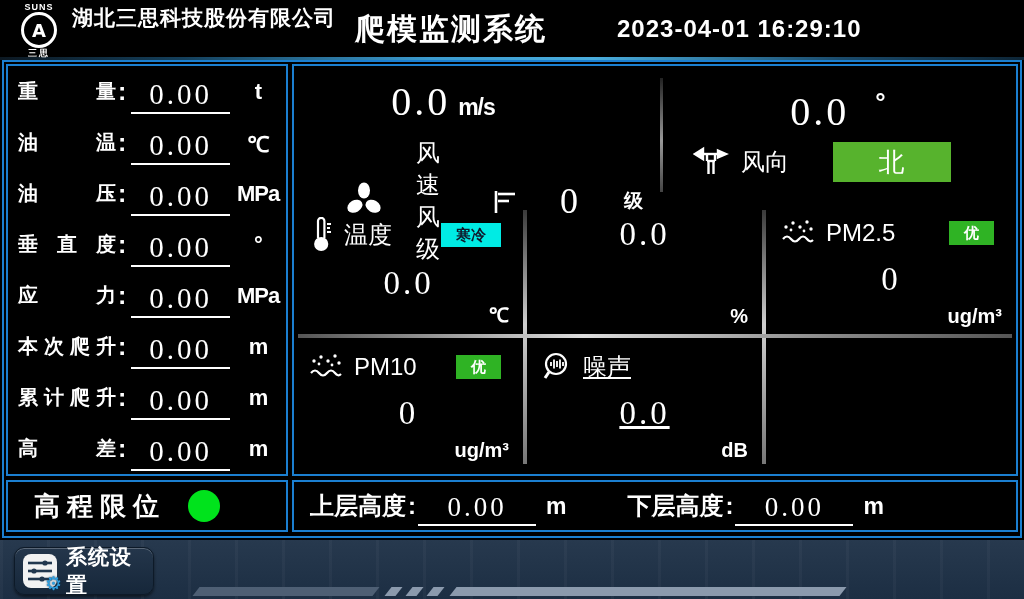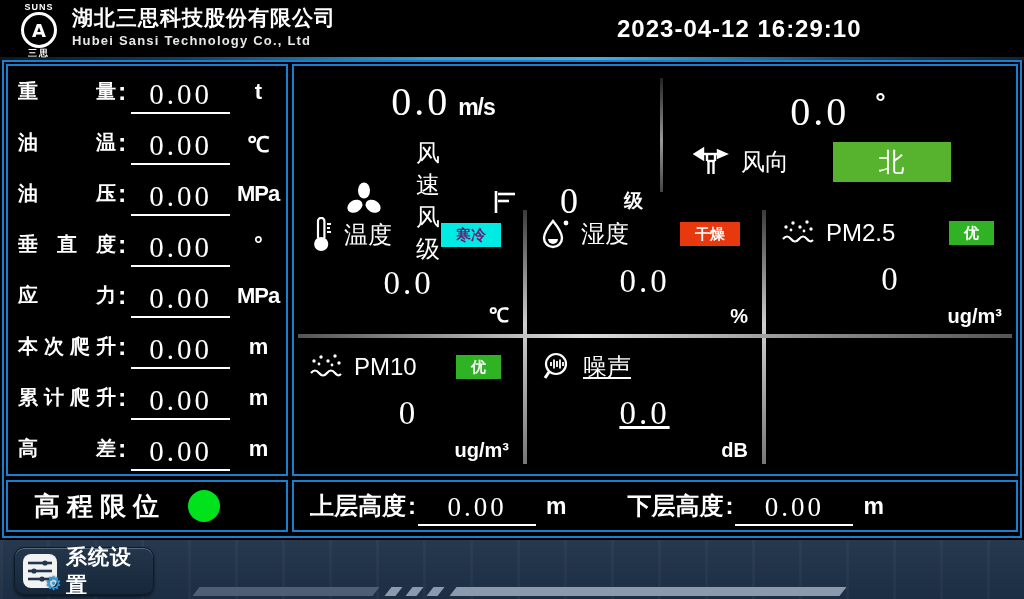--- a/index.html
+++ b/index.html
@@ -104,23 +104,23 @@
 <div id="header">
   <div id="logo">
     <div class="suns">SUNS</div>
     <div class="ring">
         <span>A</span>
       </div>
     <div class="sub">三思</div>
   </div>
   <div id="company">
     <div class="cn">湖北三思科技股份有限公司</div>
-    <div class="en">Hubei Sansi Technology Co., Ltd</div>
-  </div>
-  <div id="datetime">2023-04-12 16:29:10</div>
+  </div>
+  <div id="page-title">爬模监测系统</div>
+  <div id="datetime">2023-04-01 16:29:10</div>
 </div>
 <div id="header-divider"></div>
 
 <div id="frame">
 
   <div id="left-panel" class="panel">
     <div class="lrow">
       <span class="llabel">重 量</span>
         <span class="lcolon">:</span>
       <span class="lvalue">0.00</span>
@@ -240,38 +240,27 @@
             <svg width="26" height="36" viewBox="0 0 26 36">
               <g stroke="#fff" stroke-width="2.2" fill="none">
                 <path d="M10 4 a3.2 3.2 0 0 1 6.4 0 V21"></path>
                 <path d="M10 4 V21"></path>
                 <circle cx="13.2" cy="27" r="6" fill="#fff"></circle>
                 <path d="M19 7 h4 M19 11 h3 M19 15 h4"></path>
               </g>
             </svg>
           </span>
           <span class="wlabel">温度</span>
-          <span class="wbadge" style="background-color: rgb(0, 235, 228); color: #701a75;">寒冷</span>
+          <span class="wbadge" style="background-color: rgb(0, 235, 228); color: #0f172a;">寒冷</span>
         </div>
         <div class="wvalue">0.0</div>
         <div class="wunit">℃</div>
       </div>
 
       <div class="wcell" id="cell-hum">
-        <div class="whead">
-          <span>
-            <svg width="30" height="34" viewBox="0 0 30 34">
-              <path d="M12 4 C12 4 3 15 3 21 a9 9 0 0 0 18 0 C21 15 12 4 12 4 Z" stroke="#fff" stroke-width="2.4" fill="none"></path>
-              <path d="M7 22 a5 5 0 0 0 10 0 Z" fill="#fff"></path>
-              <circle cx="25" cy="6" r="2.4" fill="#fff"></circle>
-            </svg>
-          </span>
-          <span class="wlabel">湿度</span>
-          <span class="wbadge" style="background-color: rgb(232, 57, 14); color: rgb(255, 255, 255);">干燥</span>
-        </div>
         <div class="wvalue">0.0</div>
         <div class="wunit">%</div>
       </div>
 
       <div class="wcell" id="cell-pm25">
         <div class="whead">
           <span>
             <svg width="36" height="32" viewBox="0 0 36 32">
               <g fill="#fff">
                 <circle cx="6" cy="10" r="1.7"></circle>

